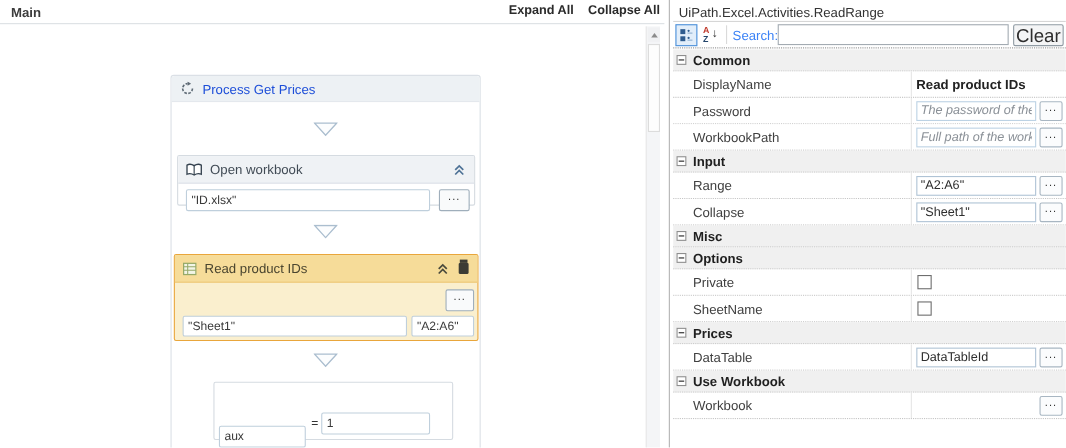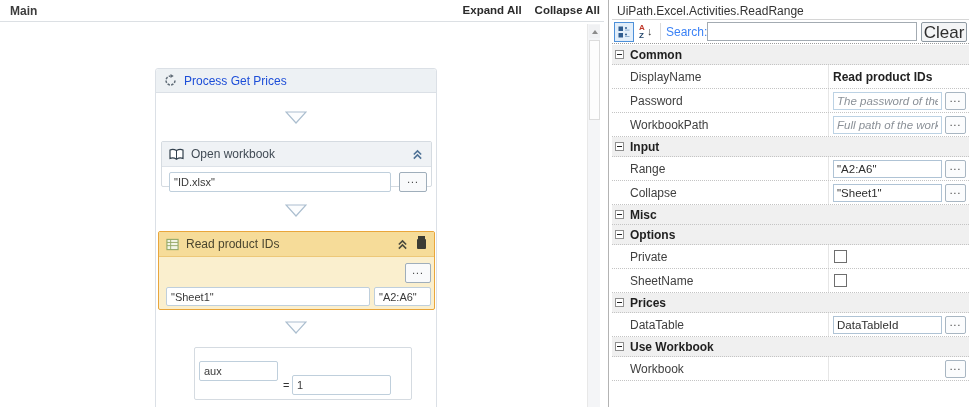--- a/index.html
+++ b/index.html
@@ -138,21 +138,21 @@
         <path d="M2 10.5 L6 6.5 L10 10.5" fill="none" stroke="#4a4a3c" stroke-width="1.7"></path>
       </svg>
       <span class="pin"></span>
     </div>
     <button class="bbtn" style="left:246px;top:31px;width:26px;height:20px">...</button>
     <input class="tbox" style="left: 7px; top: 55px; width: 204px; height: 19px;" value="&quot;Sheet1&quot;">
     <input class="tbox" style="left: 215px; top: 55px; width: 57px; height: 19px;" value="&quot;A2:A6&quot;">
   </div>
 
   <div class="activity as">
-    <input class="tbox" style="left: 4px; top: 13px; width: 79px; height: 20px;" value="aux">
+    <input class="tbox" style="left: 4px; top: 39px; width: 79px; height: 20px;" value="aux">
     <span class="eq">=</span>
     <input class="tbox" style="left: 97px; top: 27px; width: 99px; height: 20px;" value="1">
   </div>
 
   <div class="scrollbar">
     <div class="sb-up"></div>
     <div class="sb-thumb"></div>
   </div>
 
   <div class="divider"></div>

